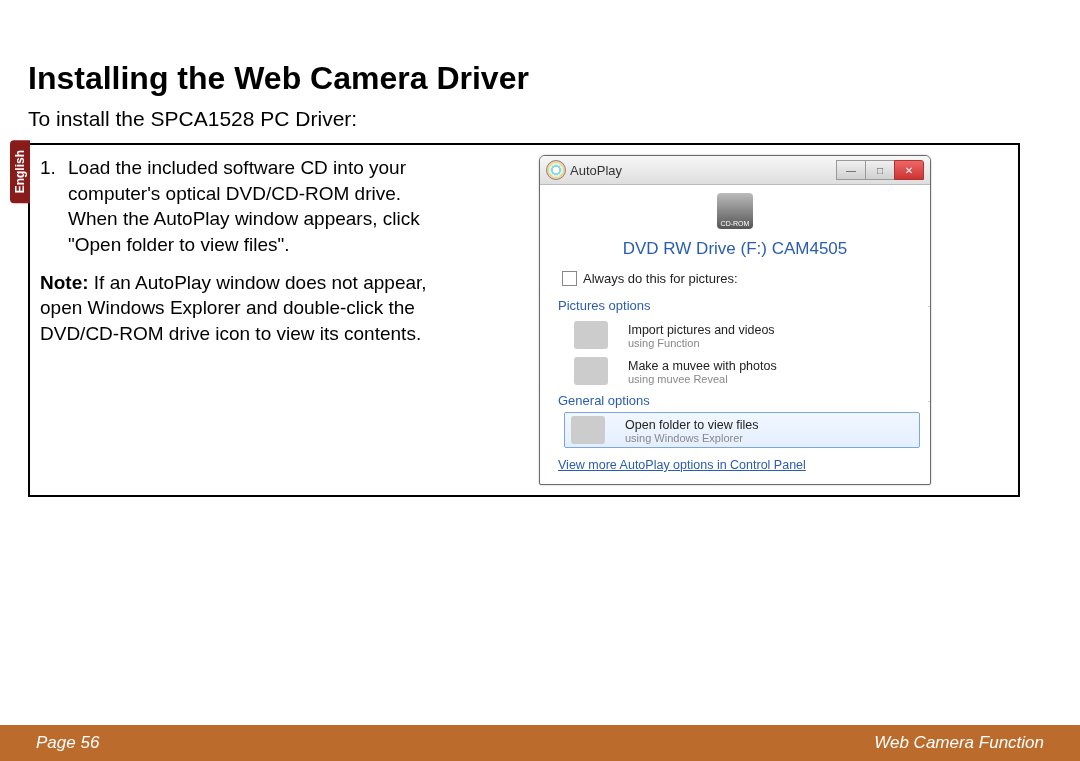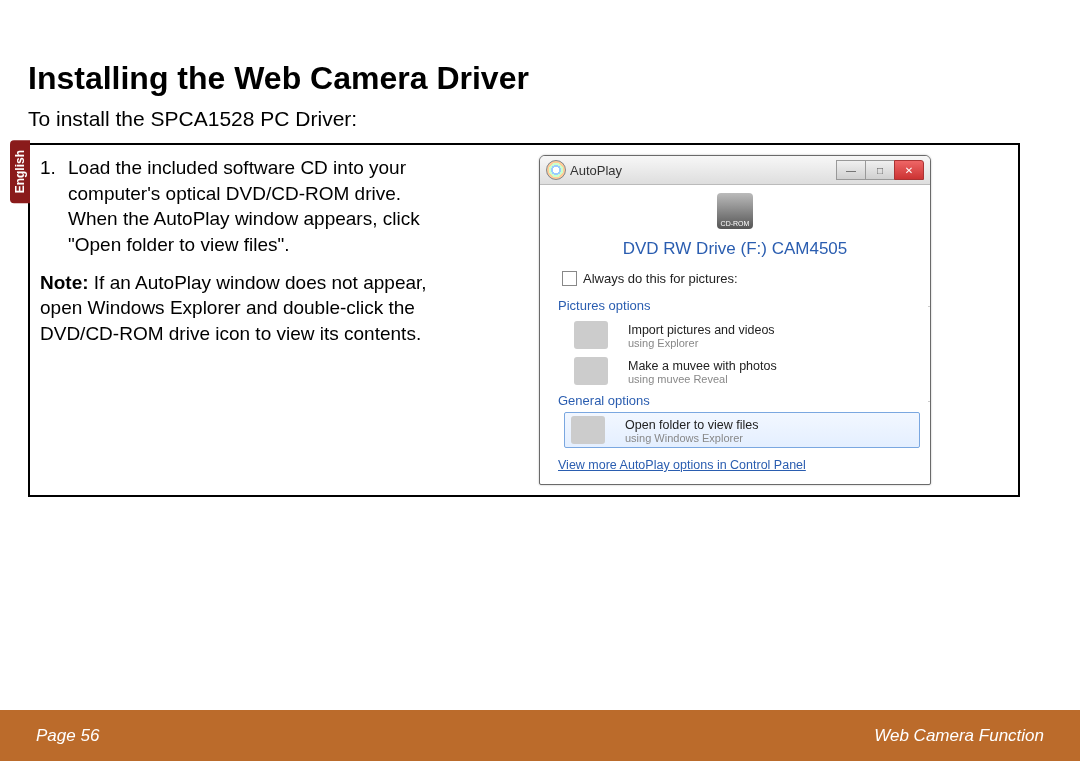--- a/index.html
+++ b/index.html
@@ -111,21 +111,21 @@
   .o-text .line1 { font-size: 12.5px; color:#222;}
   .o-text .line2 { font-size: 11px; color:#888;}
   .icon-cam { background: linear-gradient(#eee,#bbb);}
   .icon-muvee { background: linear-gradient(#5a1e5a,#2a0a2a);}
   .icon-folder { background: linear-gradient(#ffe28a,#e5b93a);}
   .option-selected { border: 1px solid #7aa7e0; background: linear-gradient(#f2f7ff,#e4efff); border-radius:2px; margin-left: 14px; padding: 3px 6px;}
   .view-more { color: #2a5db0; text-decoration: underline; font-size: 12.5px; margin: 10px 0 2px 8px; display:inline-block;}
   .footer {
     position: absolute;
     bottom: 0; left: 0; right: 0;
-    height: 51px;
+    height: 36px;
     background: #bb6b2b;
     color: #fff;
     display: flex;
     align-items: center;
     justify-content: space-between;
     padding: 0 36px;
     font-style: italic;
     font-family: "Segoe UI", Arial, sans-serif;
     font-size: 17px;
   }
@@ -173,21 +173,21 @@
           </div>
           <div class="checkbox-row">
             <div class="checkbox-box"></div>
             <div>Always do this for pictures:</div>
           </div>
           <div class="section-label">Pictures options</div>
           <div class="option-row">
             <div class="o-icon icon-cam"></div>
             <div class="o-text">
               <div class="line1">Import pictures and videos</div>
-              <div class="line2">using Explorer</div>
+              <div class="line2">using Function</div>
             </div>
           </div>
           <div class="option-row">
             <div class="o-icon icon-muvee"></div>
             <div class="o-text">
               <div class="line1">Make a muvee with photos</div>
               <div class="line2">using muvee Reveal</div>
             </div>
           </div>
           <div class="section-label">General options</div>

